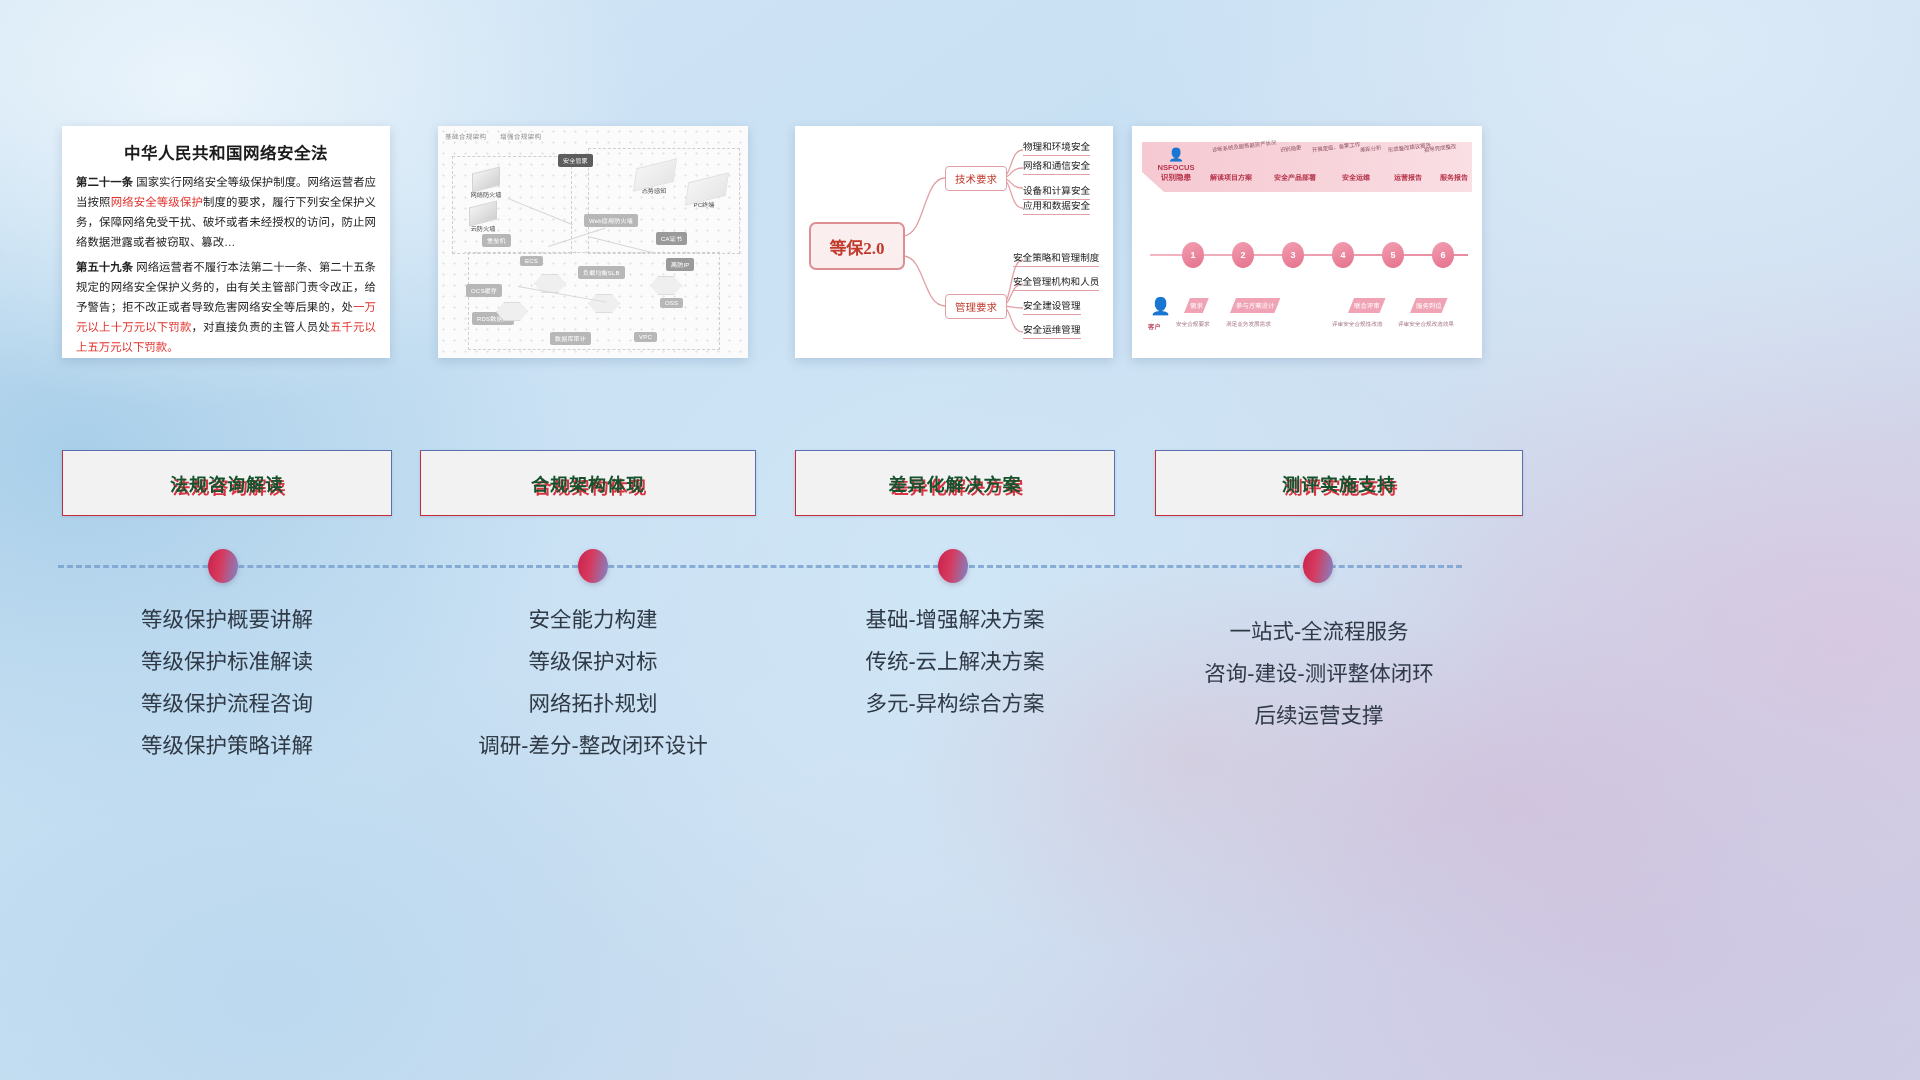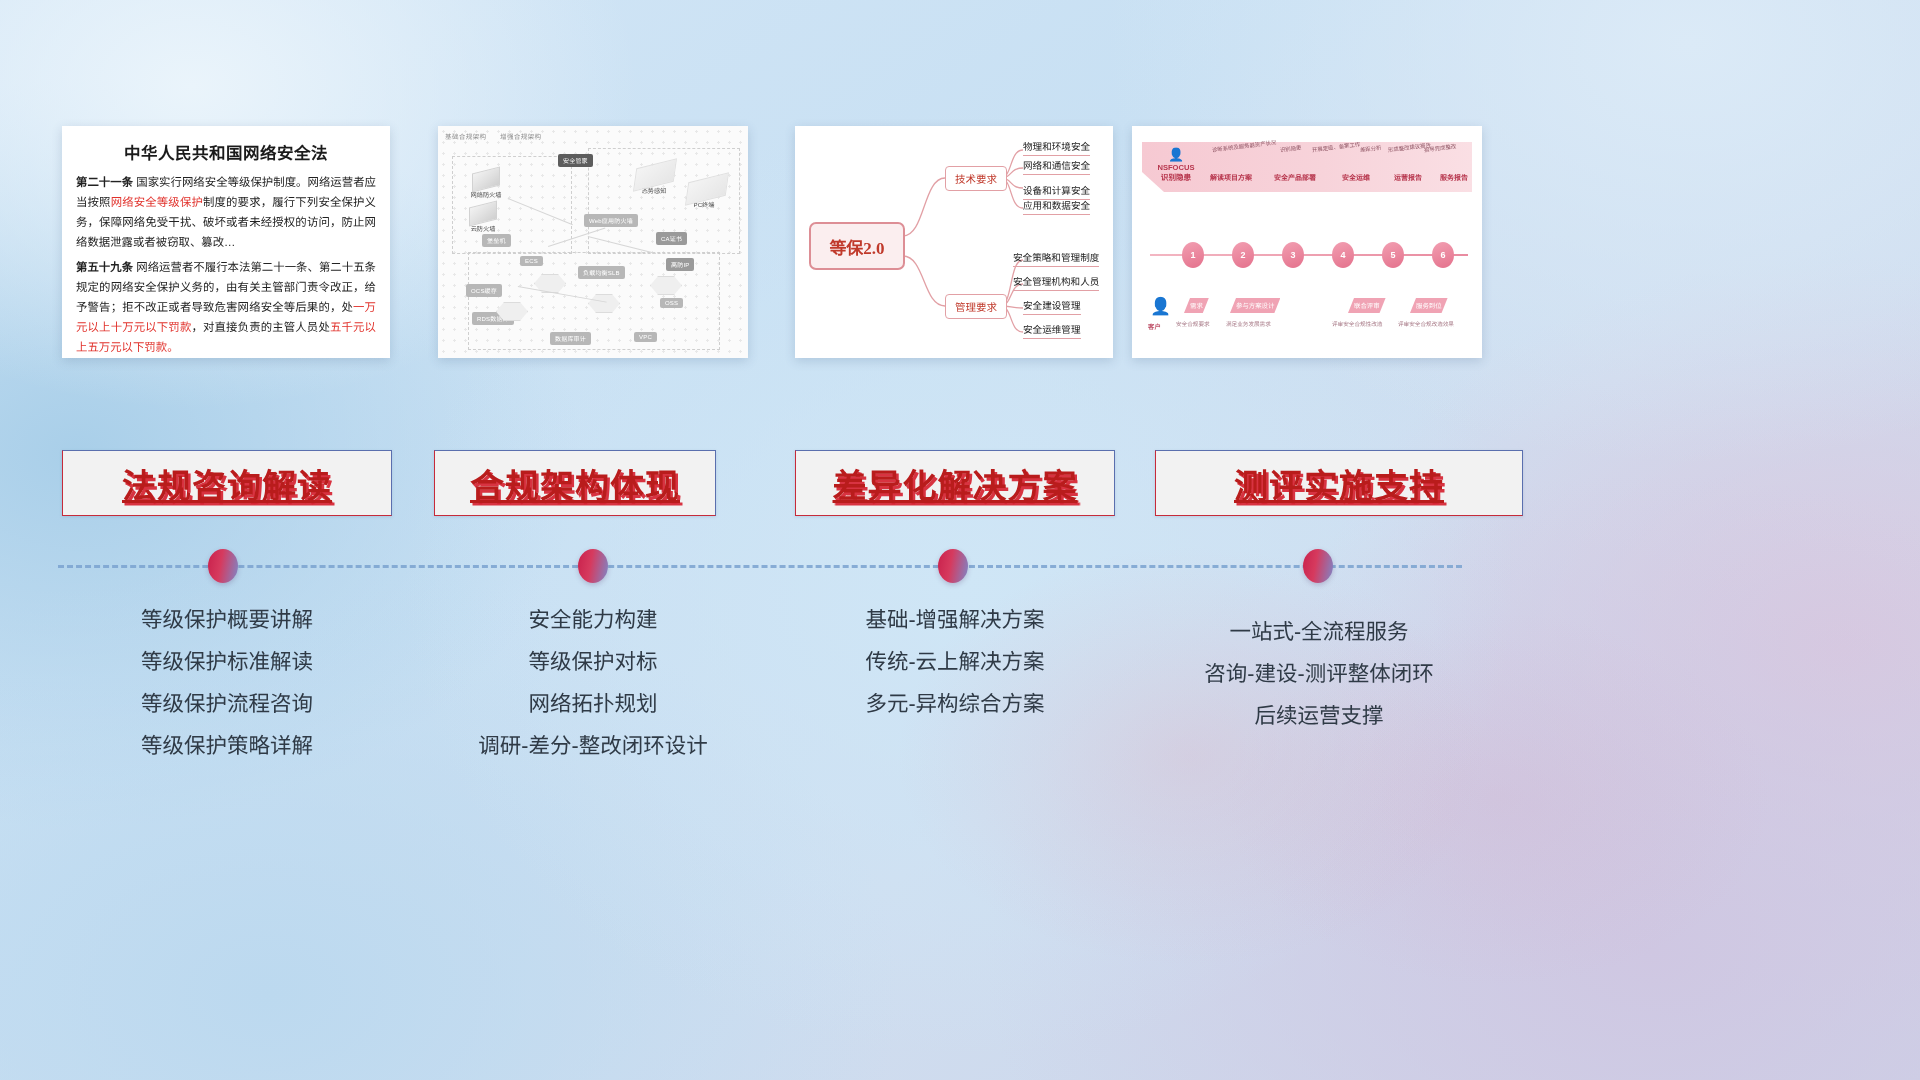--- a/index.html
+++ b/index.html
@@ -100,24 +100,24 @@
     clip-path:polygon(6px 0,100% 0,calc(100% - 6px) 100%,0 100%);}
   .nf-foot{position:absolute;font-size:5.6px;color:#a97c89;white-space:nowrap;}
   .nf-person{position:absolute;left:18px;top:172px;color:#e4718c;font-size:17px;line-height:1;}
 
   
   .heads{position:absolute;top:450px;left:0;width:1920px;height:68px;}
   .head{position:absolute;top:0;height:66px;background:#f2f2f2;
     border:1.6px solid;box-sizing:border-box;
     display:flex;align-items:center;justify-content:center;
     box-shadow:0 1px 3px rgba(80,110,150,.18);}
-  .head .t{position:relative;font-size:34px;font-weight:bold;letter-spacing:1px;
-    color:#b91c1c;text-shadow:2.5px 2.5px 0 rgba(214,35,50,.92);text-decoration:underline;}
+  .head .t{position:relative;font-size:18px;font-weight:bold;letter-spacing:1px;
+    color:#14532d;text-shadow:2.5px 2.5px 0 rgba(214,35,50,.92);}
   #head1{left:62px;width:330px;border-color:#5a6fae #5a6fae #c62b3a #c62b3a;}
-  #head2{left:434px;width:282px;border-color:#5a6fae #5a6fae #c62b3a #c62b3a;}
+  #head2{left:420px;width:336px;border-color:#5a6fae #5a6fae #c62b3a #c62b3a;}
   #head3{left:795px;width:320px;border-color:#5a6fae #5a6fae #c62b3a #c62b3a;}
   #head4{left:1155px;width:368px;border-color:#5a6fae #5a6fae #c62b3a #c62b3a;}
 
   
   .tl{position:absolute;top:565px;left:58px;width:1404px;height:2px;}
   .tl-line{position:absolute;top:0;left:0;right:0;height:0;
     border-top:3px dashed #7ba3d0;opacity:.85;}
   .tl-dot{position:absolute;top:-16px;width:30px;height:34px;border-radius:50%;
     background:linear-gradient(100deg,#c9214c 0%,#d63a5e 42%,#7e86c8 100%);
     box-shadow:0 2px 5px rgba(90,60,110,.25);}

